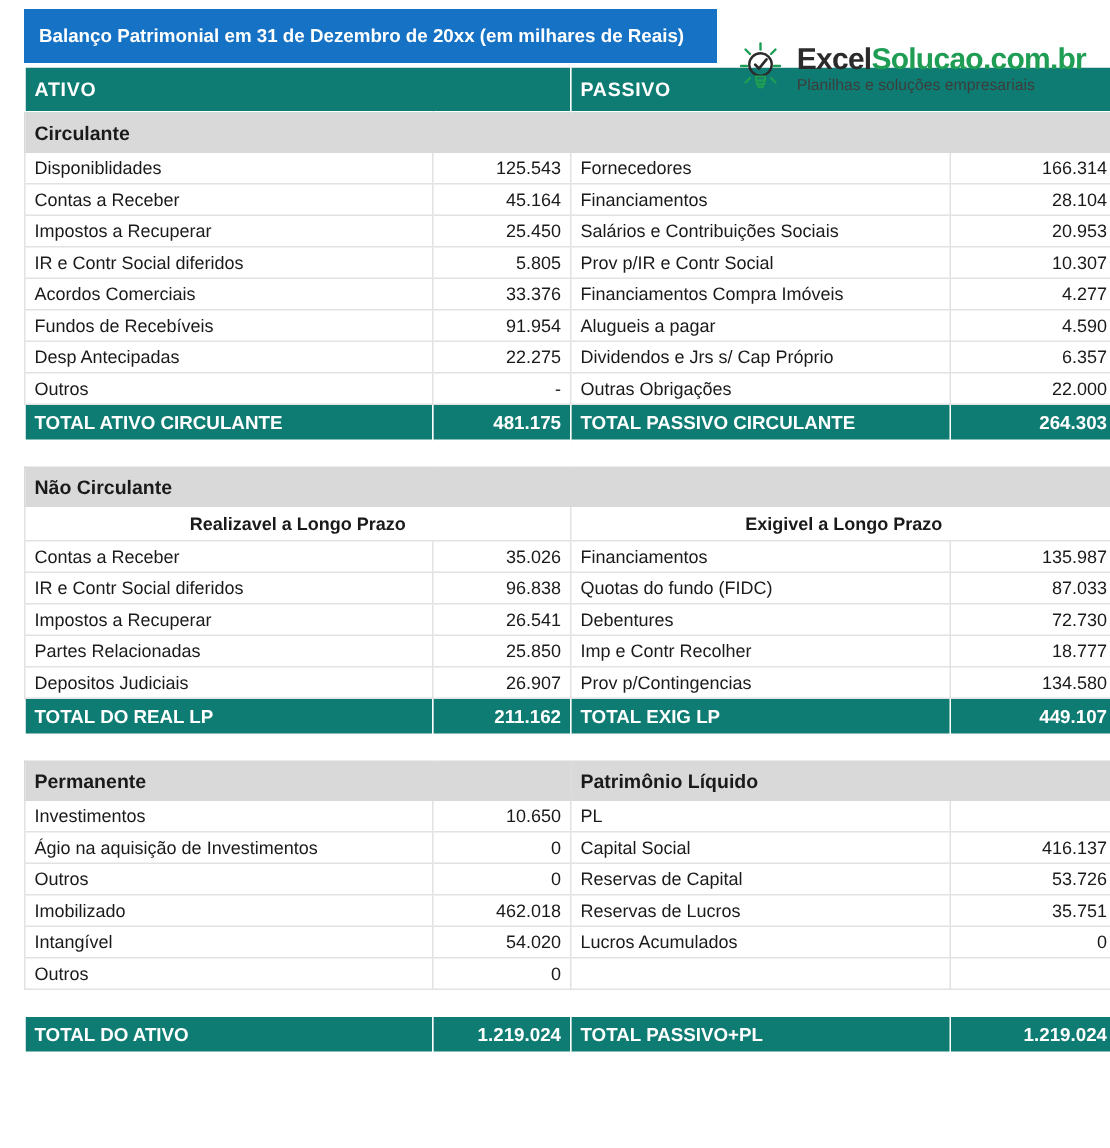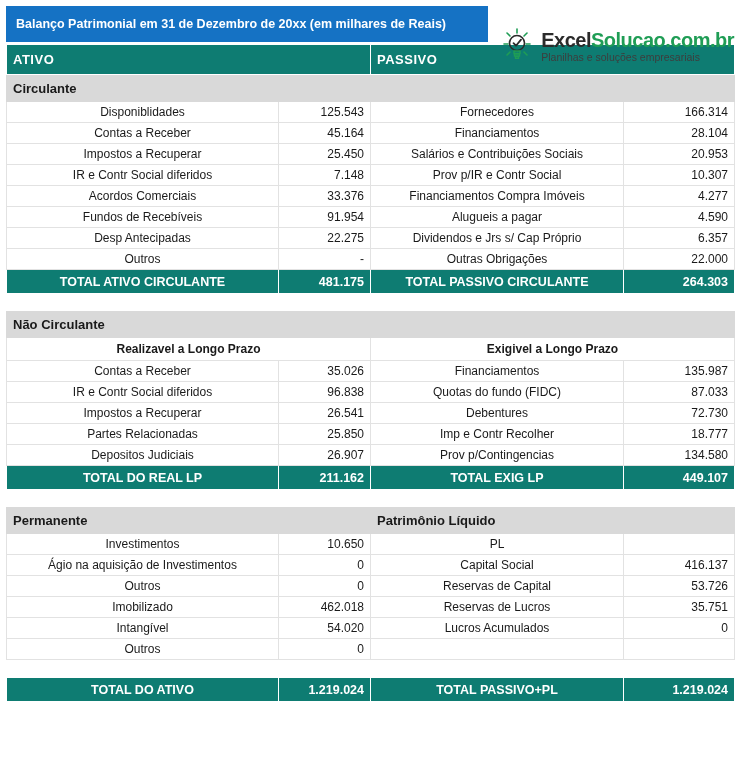--- a/index.html
+++ b/index.html
@@ -14,21 +14,21 @@
     font-family: "Liberation Sans", sans-serif;
     font-size: 12px;
     color: #1a1a1a;
     overflow: hidden;
   }
   .page {
     position: relative;
     width: 740px;
     height: 765px;
     box-sizing: border-box;
-    padding: 0 6px;
+    padding: 0 16px;
   }
 
   
   .topbar {
     display: flex;
     align-items: stretch;
     height: 44px;
     padding-top: 6px;
     box-sizing: border-box;
   }
@@ -93,21 +93,21 @@
   .tbl td, .tbl th {
     height: 21px;
     padding: 0 6px;
     box-sizing: border-box;
     font-weight: normal;
     font-size: 12px;
     vertical-align: middle;
     border: 1px solid #e2e2e2;
     background: #ffffff;
   }
-  .lbl { text-align: center; }
+  .lbl { text-align: left; }
   .val { text-align: right; }
 
   
   .hdr-main td {
     background: #0E7C72;
     color: #ffffff;
     font-weight: bold;
     font-size: 13px;
     text-align: left;
     height: 30px;
@@ -220,21 +220,21 @@
         <td class="val">28.104</td>
       </tr>
       <tr>
         <td class="lbl">Impostos a Recuperar</td>
         <td class="val">25.450</td>
         <td class="lbl">Salários e Contribuições Sociais</td>
         <td class="val">20.953</td>
       </tr>
       <tr>
         <td class="lbl">IR e Contr Social diferidos</td>
-        <td class="val">7.148</td>
+        <td class="val">5.805</td>
         <td class="lbl">Prov p/IR e Contr Social</td>
         <td class="val">10.307</td>
       </tr>
       <tr>
         <td class="lbl">Acordos Comerciais</td>
         <td class="val">33.376</td>
         <td class="lbl">Financiamentos Compra Imóveis</td>
         <td class="val">4.277</td>
       </tr>
       <tr>

